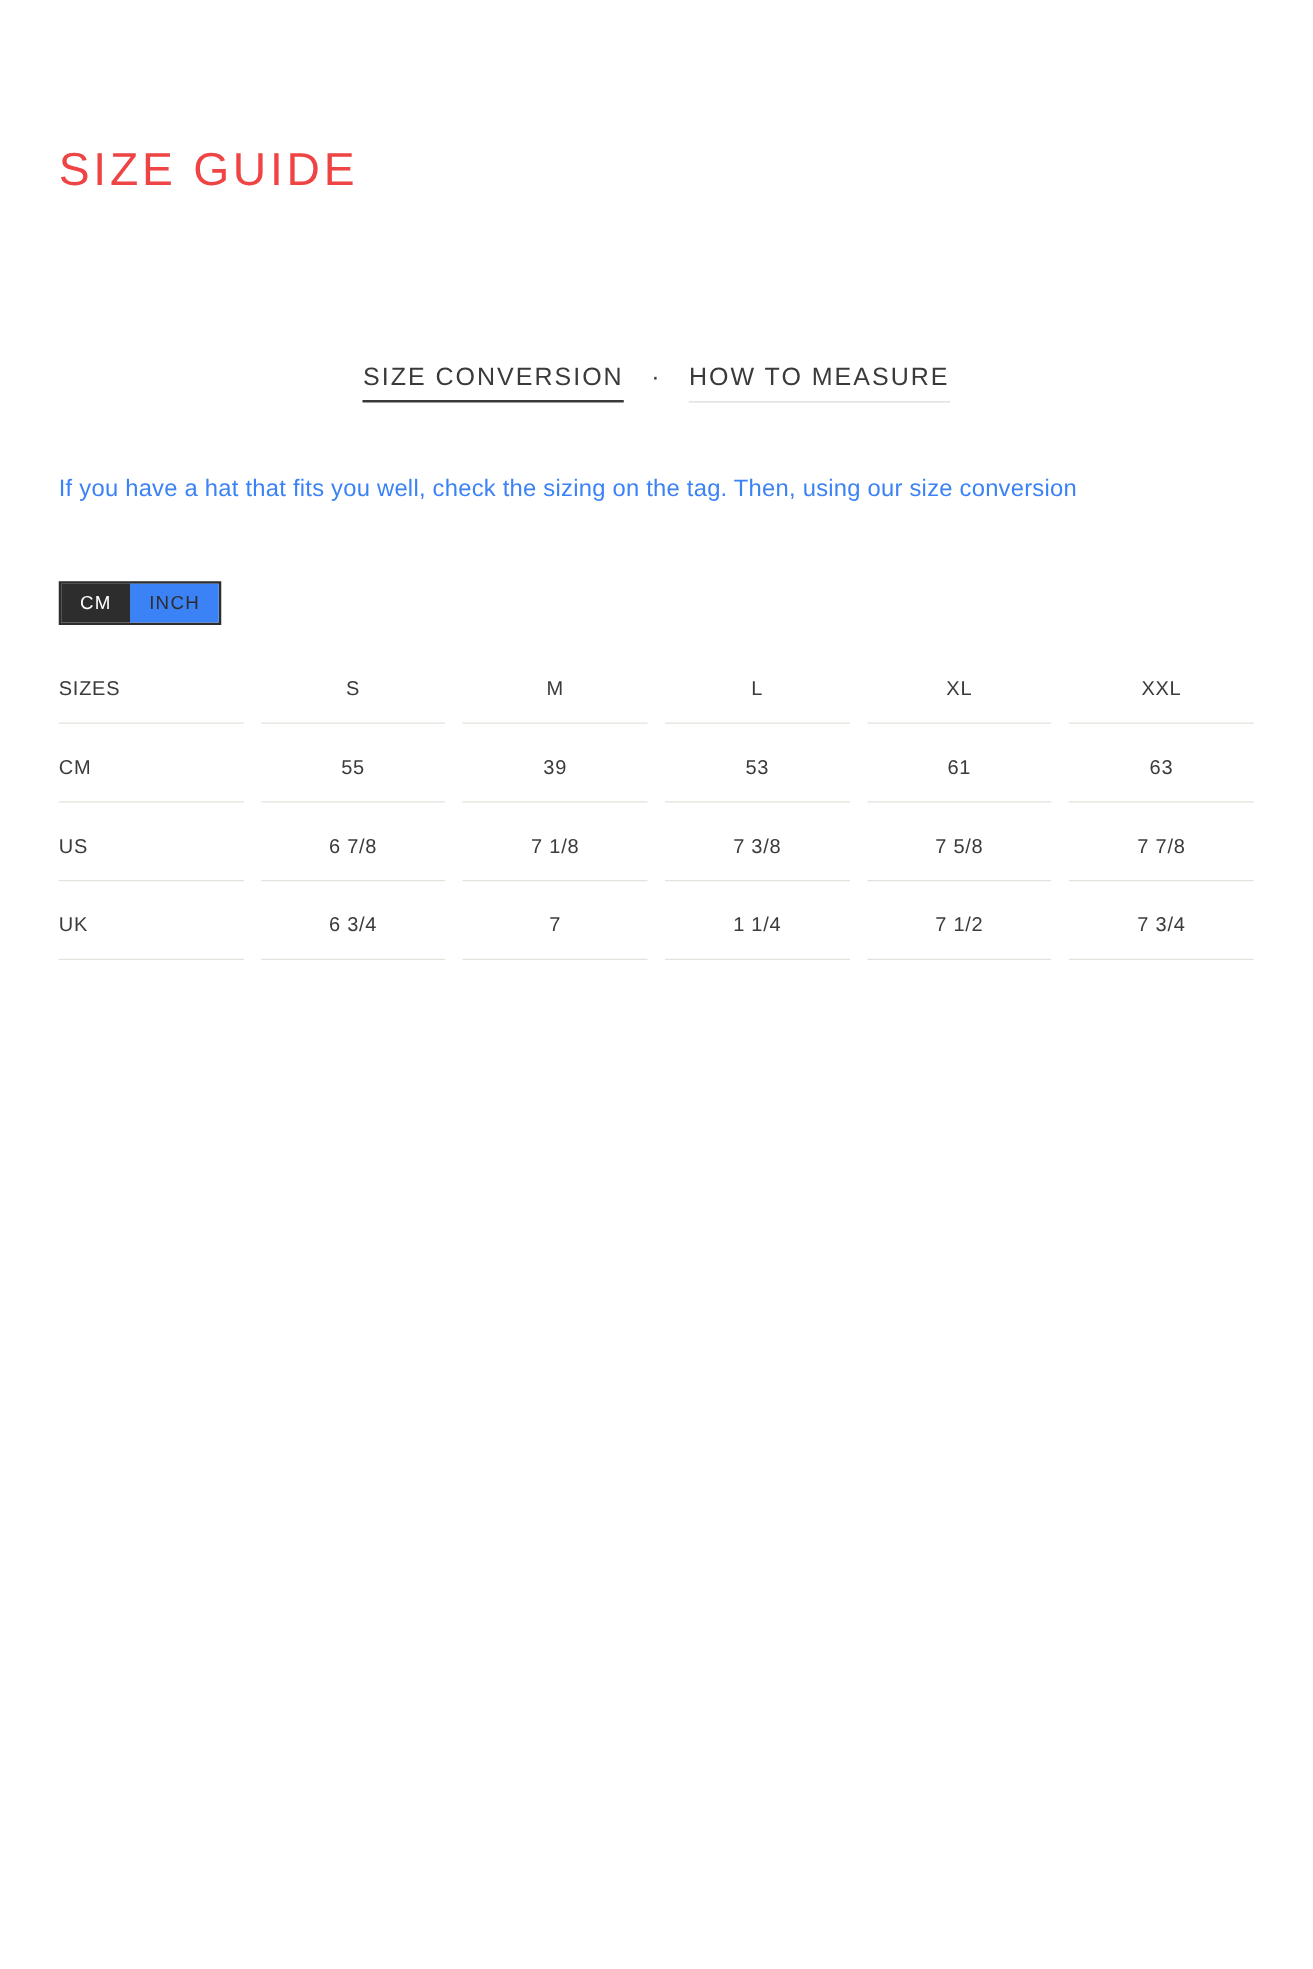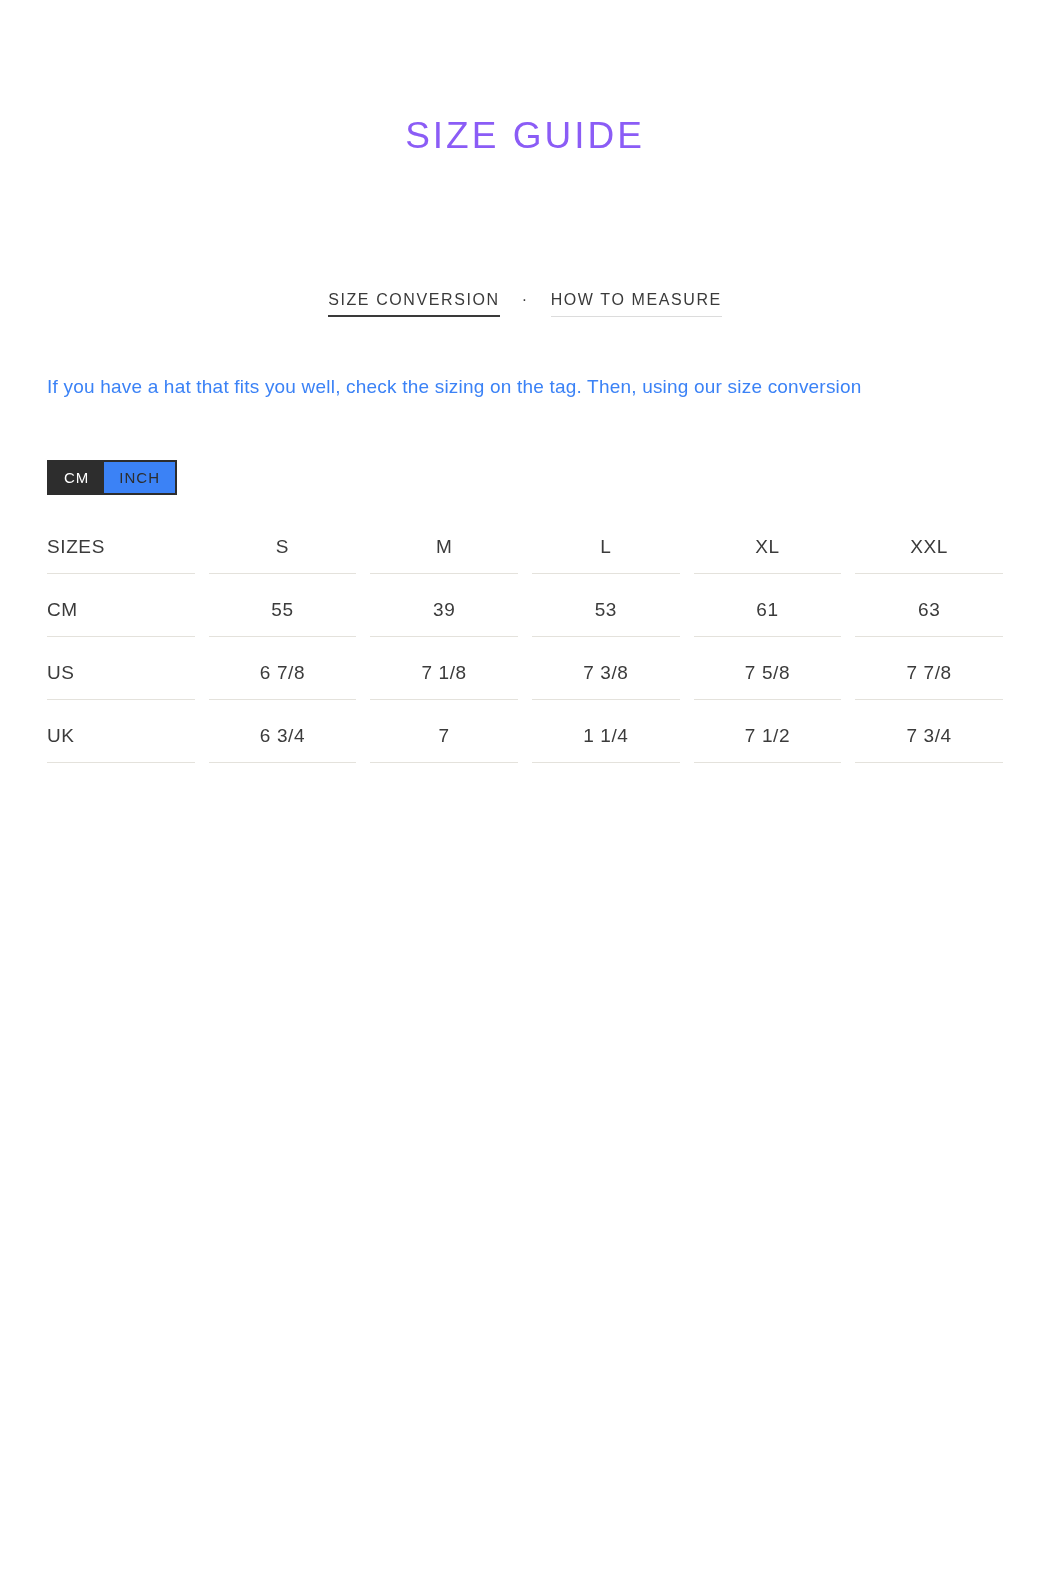--- a/index.html
+++ b/index.html
@@ -10,33 +10,33 @@
     margin: 0 auto;
     font-family: "Liberation Sans", sans-serif;
     color: #3b3b3b;
     overflow: hidden;
   }
   .page { padding: 0 47px; }
 
   
   .title {
     padding-top: 116px;
-    text-align: center;
+    text-align: left;
     font-size: 37px;
     font-weight: 400;
     letter-spacing: 3px;
-    color: #8b5cf6;
+    color: #ef4444;
     line-height: 1.1;
   }
 
   
   .tabs {
     margin-top: 134px;
     text-align: center;
-    font-size: 16px;
+    font-size: 20px;
     letter-spacing: 1.6px;
     color: #3a3a3a;
   }
   .tab {
     color: #3a3a3a;
     text-decoration: none;
     cursor: pointer;
     display: inline-block;
   }
   .tab.active {
@@ -88,21 +88,21 @@
 
   
   .size-table {
     margin-top: 42px;
     display: grid;
     grid-template-columns: repeat(6, 1fr);
     column-gap: 14px;
     row-gap: 26px;
   }
   .cell {
-    font-size: 19px;
+    font-size: 16px;
     line-height: 20px;
     letter-spacing: 0.6px;
     color: #3b3b3b;
     text-align: center;
     padding-bottom: 16px;
     border-bottom: 1px solid #e4e2dc;
   }
   .cell.label { text-align: left; }
 </style>
 </head>

